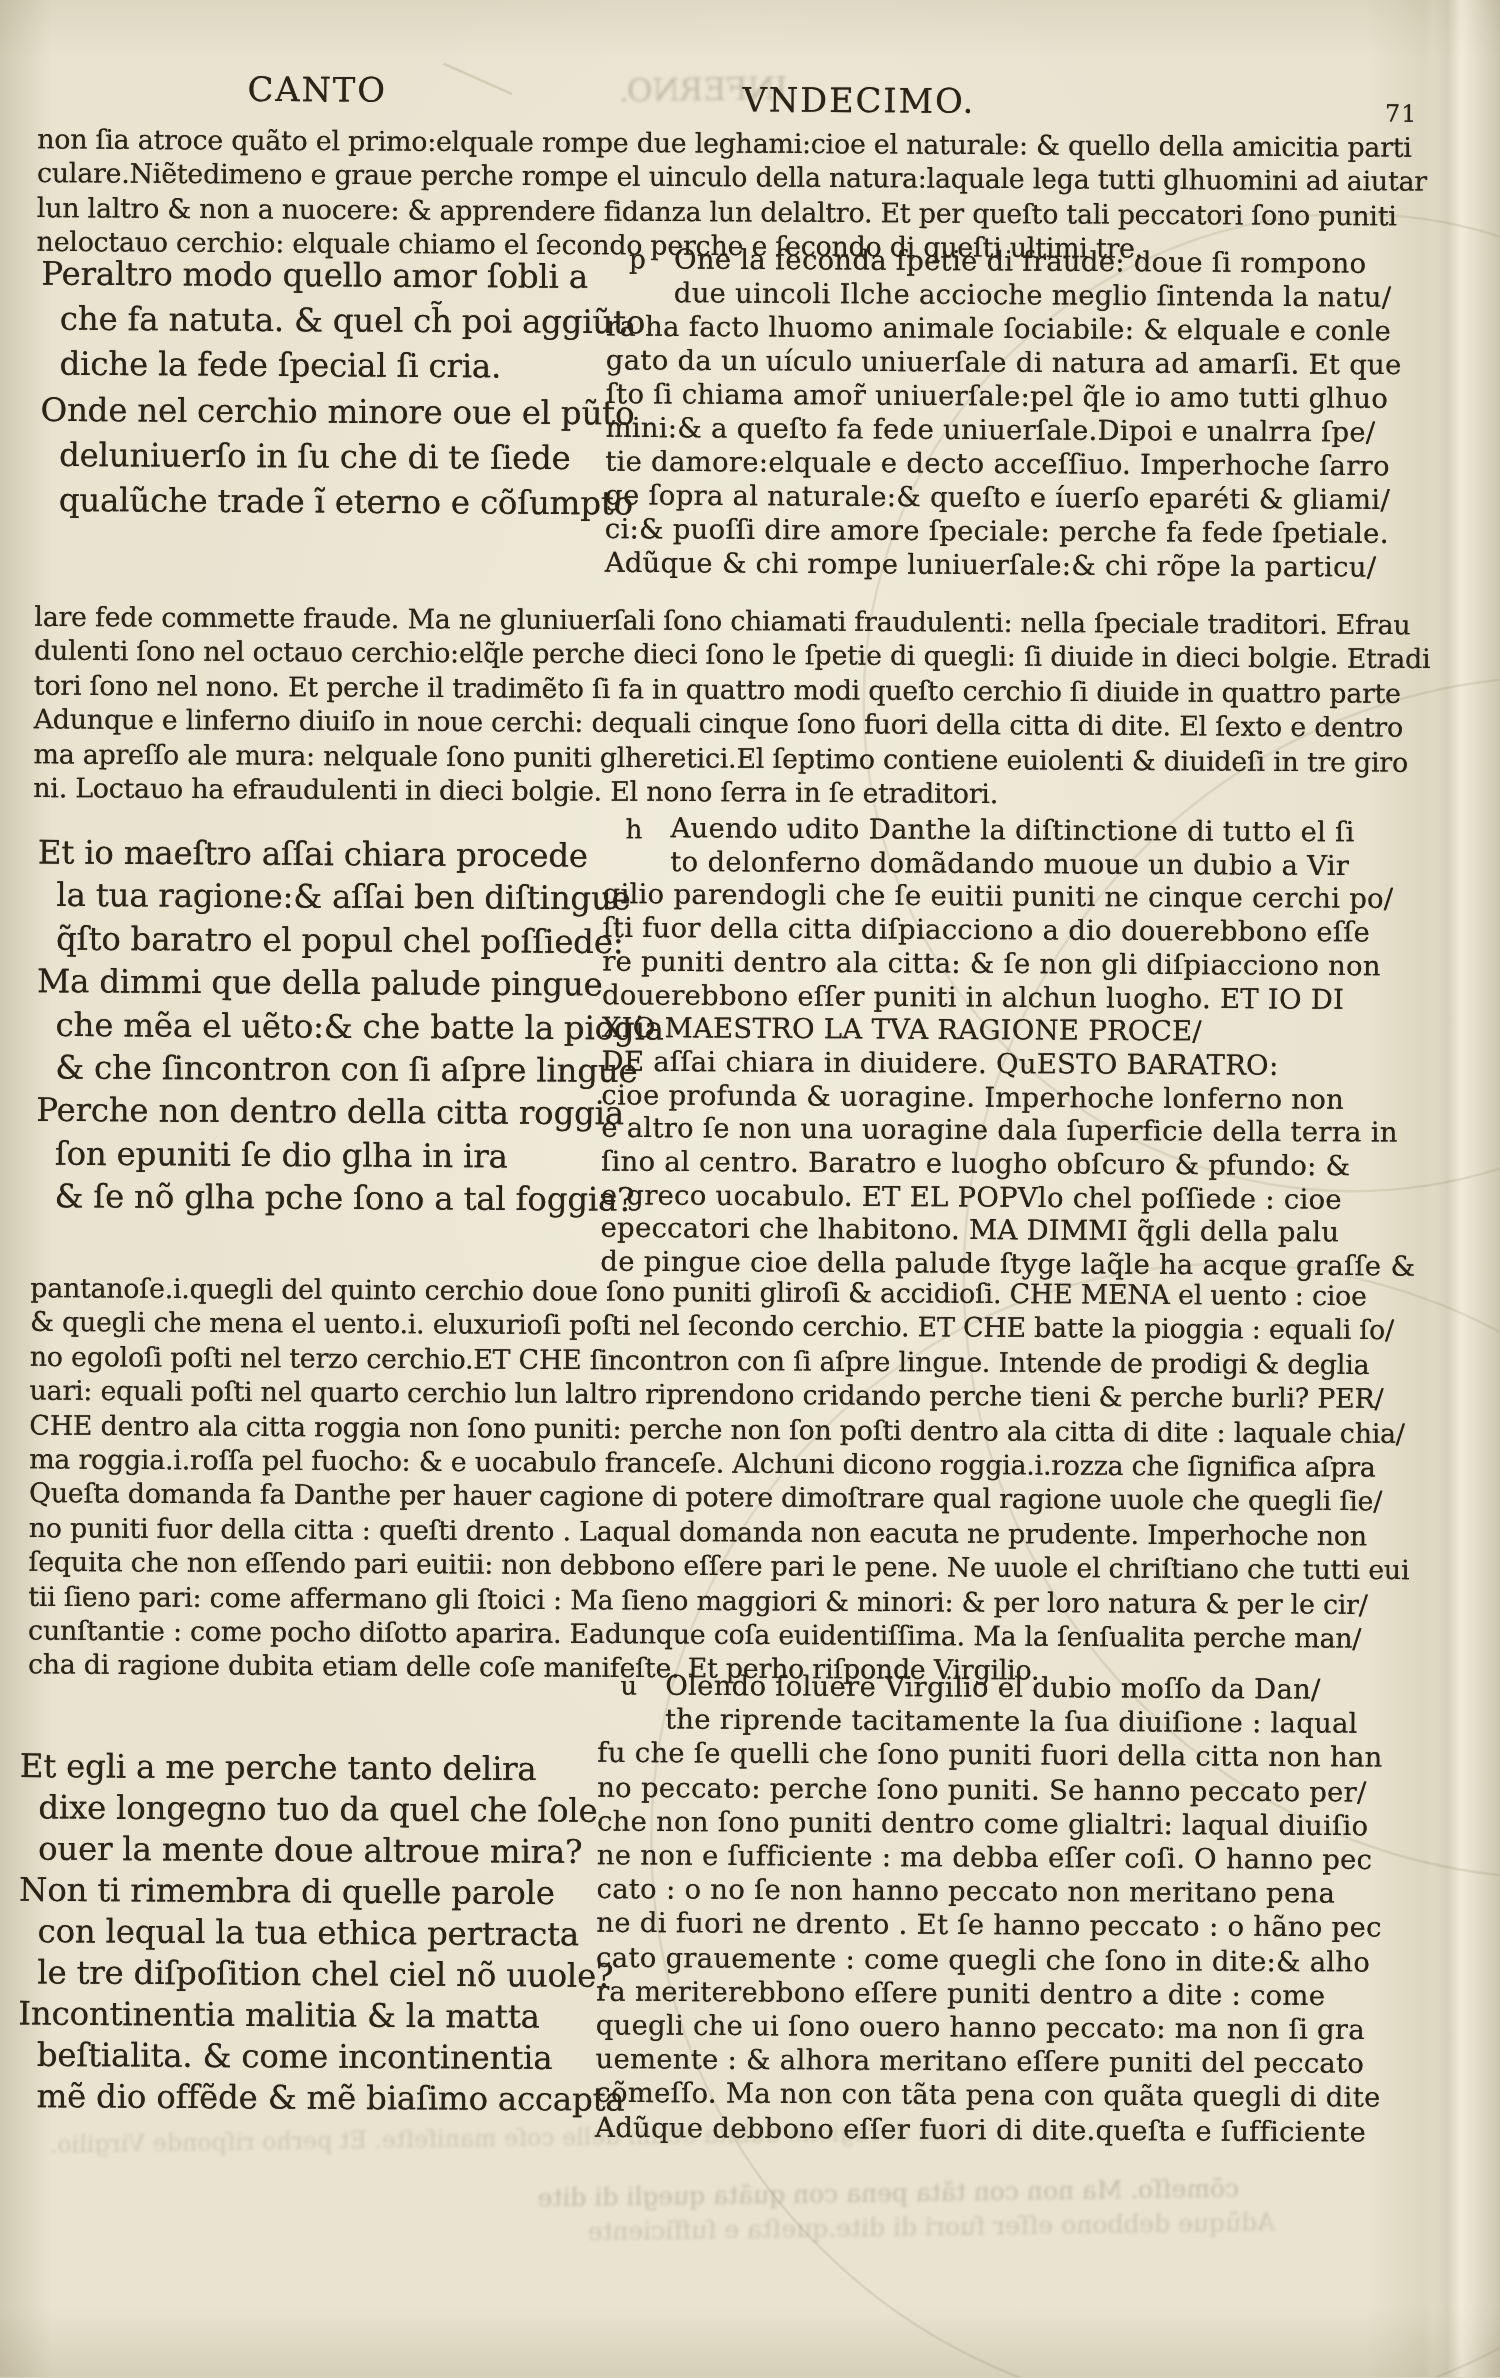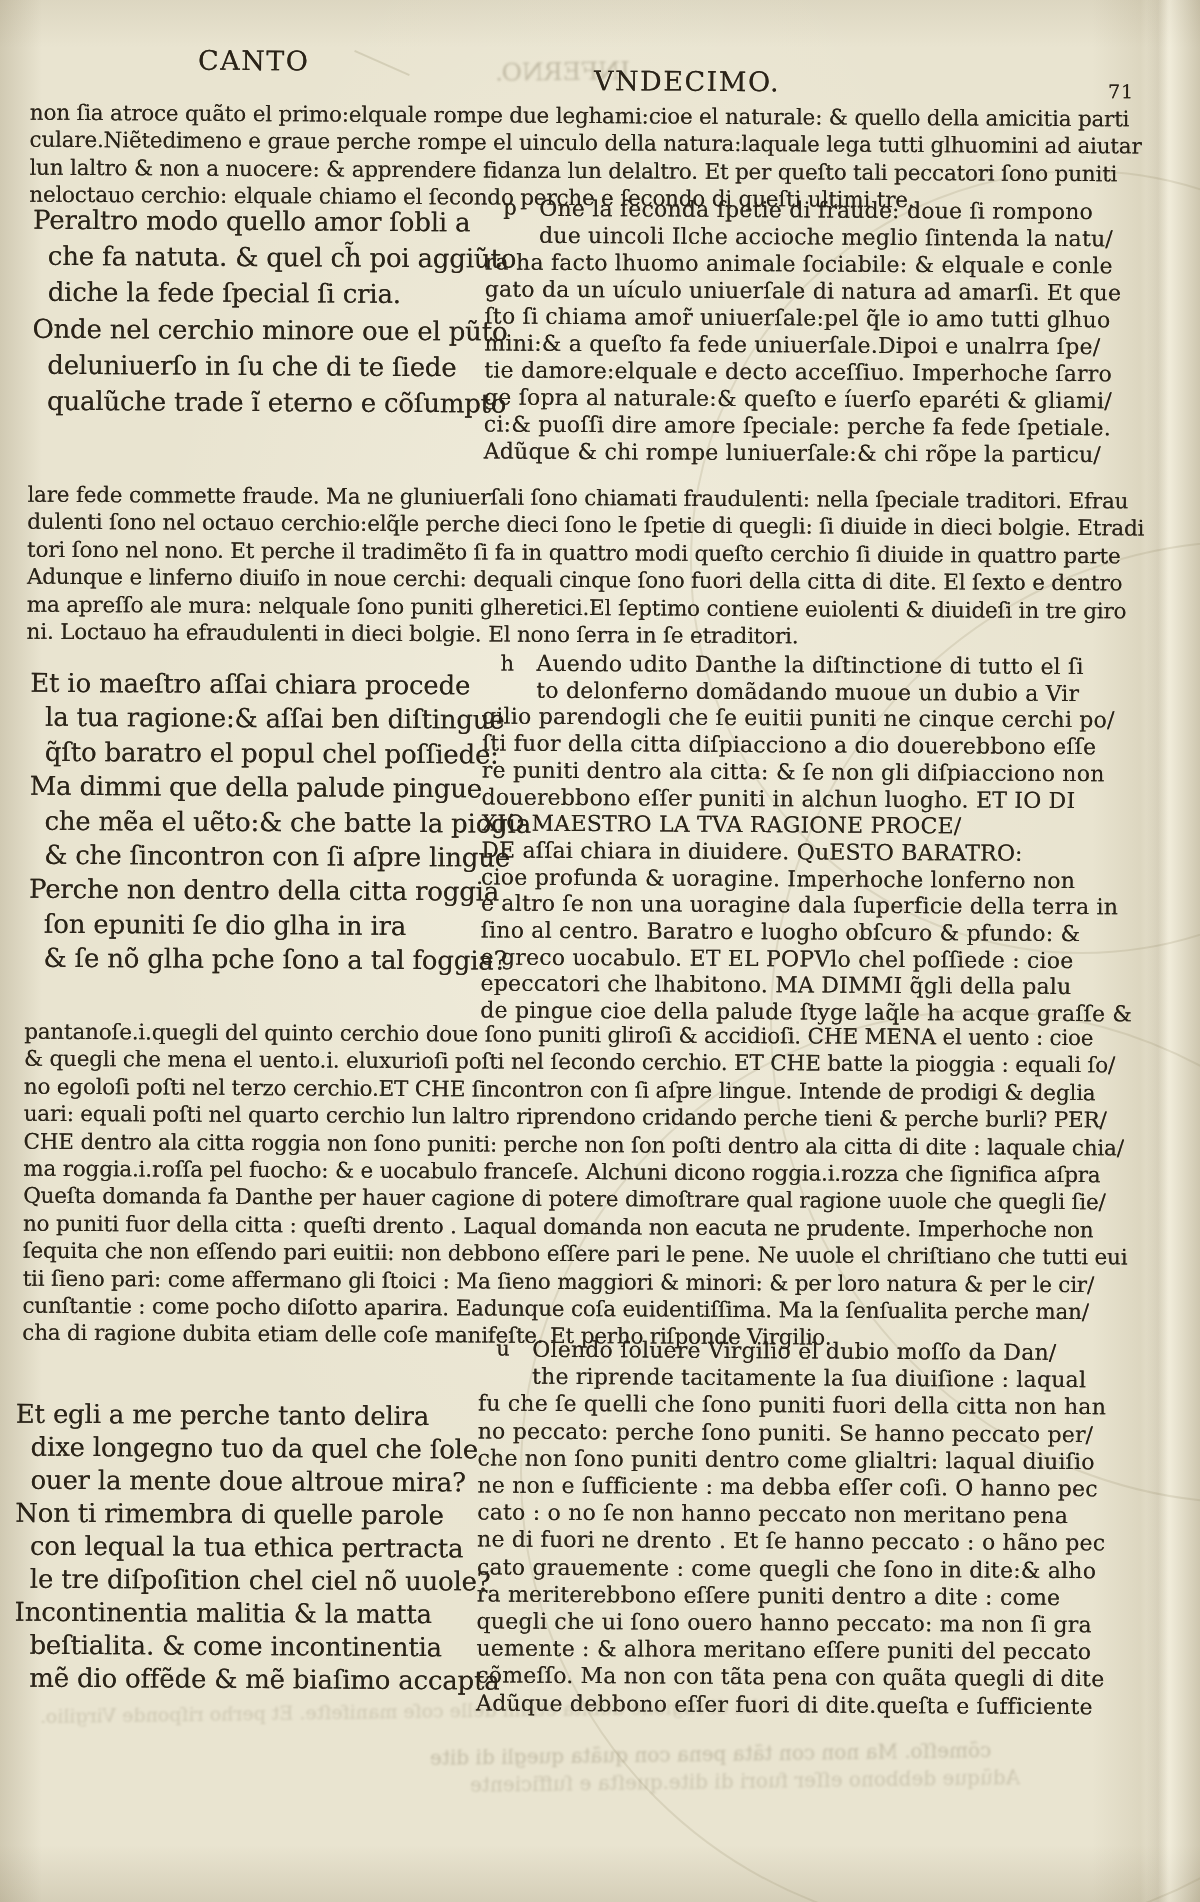--- a/index.html
+++ b/index.html
@@ -33,21 +33,21 @@
     transform:rotate(0.35deg);
     transform-origin:80px 80px;
     color:#2a2318;
   }
   .ink{ text-shadow:0 0 0.6px rgba(42,35,24,0.75); }
   .tline{ white-space:nowrap; }
   .vindent{ padding-left:15px; }
   .cindent{ padding-left:54px; }
 
   .running-head{ position:absolute; font-size:27px; letter-spacing:1.5px; }
-  .head-canto{ left:198px; top:44px; }
+  .head-canto{ left:198px; top:56px; }
   .head-title{ left:594px; top:62px; }
   .folio{ position:absolute; left:1108px; top:74px; font-size:19px; letter-spacing:1px; }
 
   .para{ position:absolute; left:30px; width:1160px; font-size:21.5px; letter-spacing:-0.2px; }
   .para .tline{ line-height:27.4px; }
   .para1{ top:99px; }
   .para2{ top:481px; }
   .para3{ top:1018px; }
 
   .comm{ position:absolute; left:486px; width:714px; font-size:22px; letter-spacing:0.2px; }

